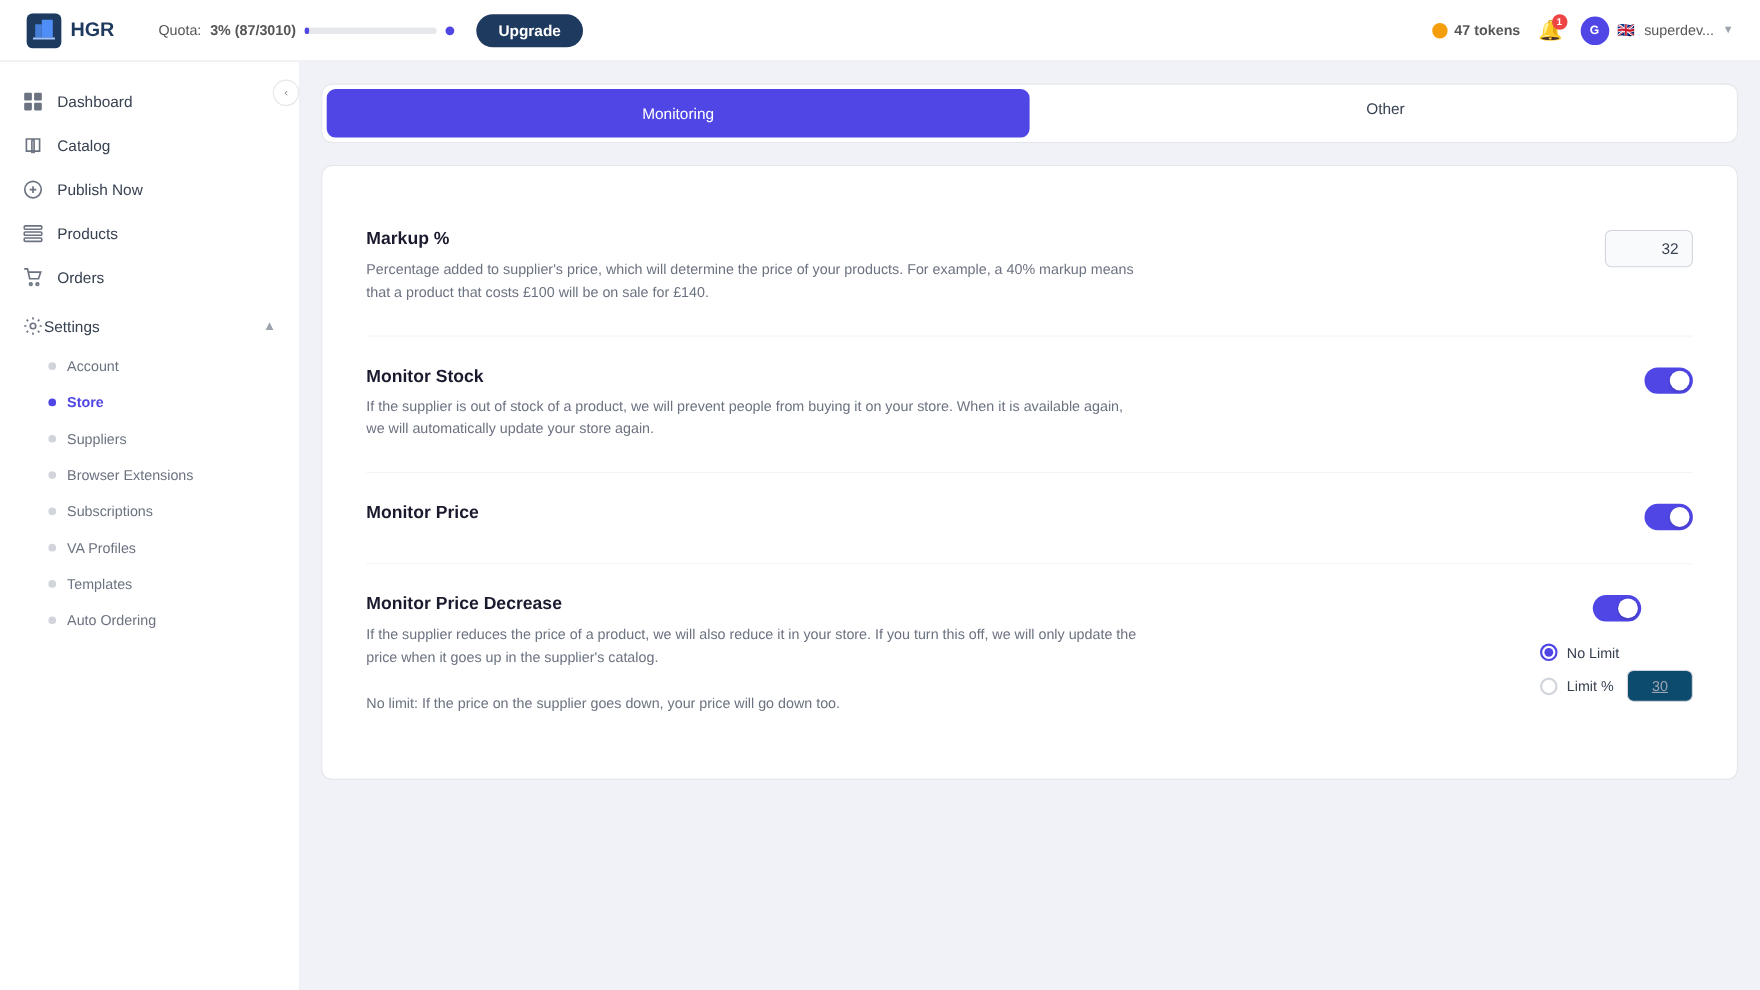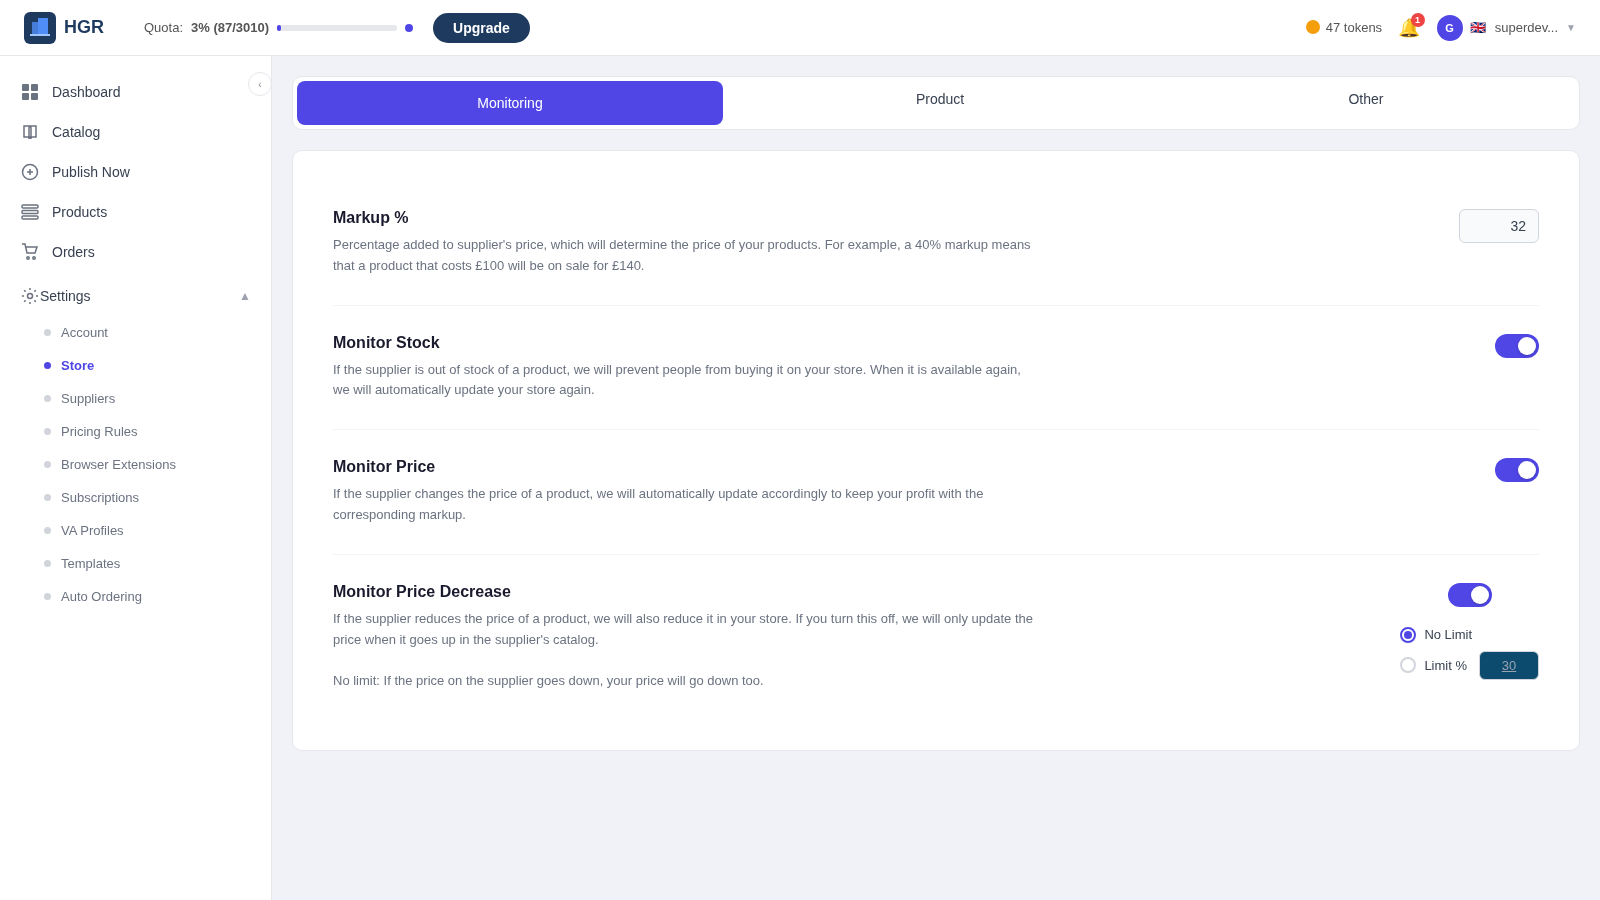--- a/index.html
+++ b/index.html
@@ -15,21 +15,21 @@
     .logo-icon { width: 32px; height: 32px; }
     .topbar-quota { display: flex; align-items: center; gap: 8px; margin-left: 20px; font-size: 13px; color: #555; }
     .quota-bar { width: 120px; height: 6px; background: #e5e7eb; border-radius: 3px; position: relative; }
     .quota-bar-fill { width: 3%; height: 100%; background: #4f46e5; border-radius: 3px; }
     .quota-dot { width: 8px; height: 8px; background: #4f46e5; border-radius: 50%; }
     .upgrade-btn {
       background: #1e3a5f; color: #fff; border: none; border-radius: 20px;
       padding: 7px 20px; font-size: 14px; font-weight: 600; cursor: pointer;
     }
     .topbar-right { margin-left: auto; display: flex; align-items: center; gap: 16px; }
-    .tokens-badge { display: flex; align-items: flex-start; gap: 6px; font-size: 13px; color: #555; }
+    .tokens-badge { display: flex; align-items: center; gap: 6px; font-size: 13px; color: #555; font-weight: bold; }
     .token-dot { width: 14px; height: 14px; background: #f59e0b; border-radius: 50%; }
     .notif-btn { position: relative; background: none; border: none; cursor: pointer; font-size: 18px; }
     .notif-badge {
       position: absolute; top: -4px; right: -4px; background: #ef4444;
       color: #fff; font-size: 9px; font-weight: 700; border-radius: 50%;
       width: 14px; height: 14px; display: flex; align-items: center; justify-content: center;
     }
     .user-area { display: flex; align-items: center; gap: 8px; cursor: pointer; font-size: 13px; color: #555; }
     .user-avatar { width: 26px; height: 26px; border-radius: 50%; background: #4f46e5; display: flex; align-items: center; justify-content: center; color: #fff; font-size: 11px; font-weight: 700; }
 
@@ -265,24 +265,20 @@
         <div class="sidebar-sub-item active">
           <span class="sub-dot"></span>
           <span>Store</span>
         </div>
         <div class="sidebar-sub-item">
           <span class="sub-dot"></span>
           <span>Suppliers</span>
         </div>
         <div class="sidebar-sub-item">
           <span class="sub-dot"></span>
-          <span>Pricing Rules</span>
-        </div>
-        <div class="sidebar-sub-item">
-          <span class="sub-dot"></span>
           <span>Browser Extensions</span>
         </div>
         <div class="sidebar-sub-item">
           <span class="sub-dot"></span>
           <span>Subscriptions</span>
         </div>
         <div class="sidebar-sub-item">
           <span class="sub-dot"></span>
           <span>VA Profiles</span>
         </div>
@@ -295,21 +291,20 @@
           <span>Auto Ordering</span>
         </div>
       </div>
     </div>
   </nav>
 
   <main class="main">
 
     <div class="tabs-bar">
       <div class="tab-item active">Monitoring</div>
-      <div class="tab-item">Product</div>
       <div class="tab-item">Other</div>
     </div>
 
     <div class="content-card">
 
       <div class="setting-row">
         <div class="setting-info">
           <div class="setting-title">Markup %</div>
           <div class="setting-desc">Percentage added to supplier's price, which will determine the price of your products. For example, a 40% markup means that a product that costs £100 will be on sale for £140.</div>
         </div>
@@ -328,21 +323,20 @@
             <div class="toggle">
               <div class="toggle-thumb"></div>
             </div>
           </div>
         </div>
       </div>
 
       <div class="setting-row">
         <div class="setting-info">
           <div class="setting-title">Monitor Price</div>
-          <div class="setting-desc">If the supplier changes the price of a product, we will automatically update accordingly to keep your profit with the corresponding markup.</div>
         </div>
         <div class="setting-control">
           <div class="toggle-wrapper">
             <div class="toggle">
               <div class="toggle-thumb"></div>
             </div>
           </div>
         </div>
       </div>
 

